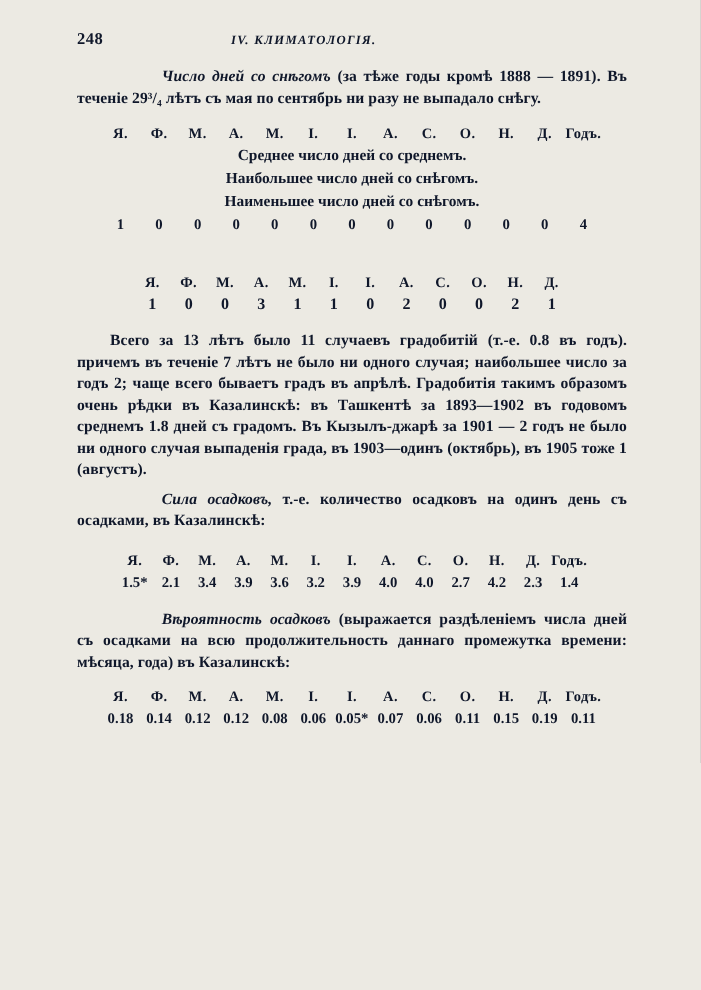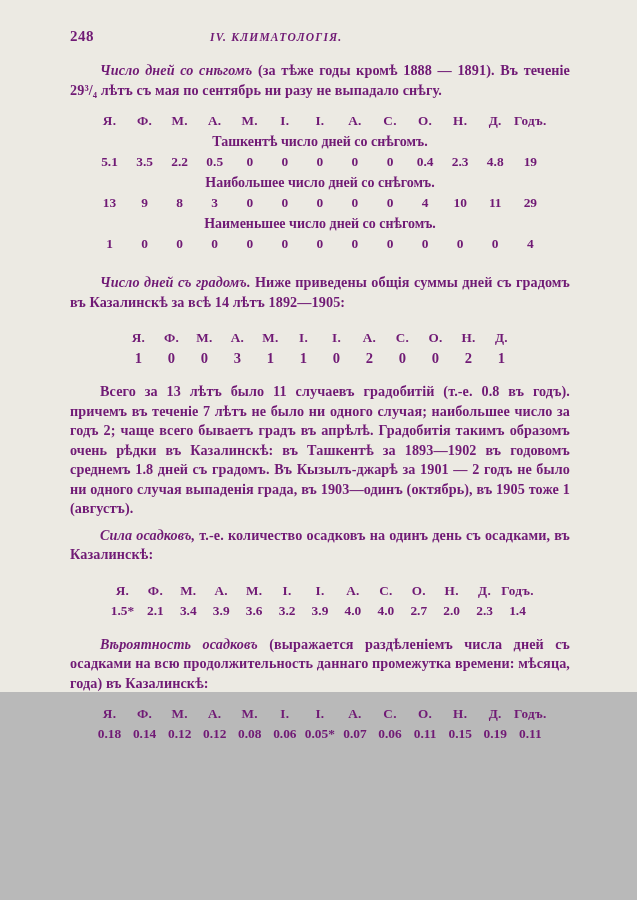--- a/index.html
+++ b/index.html
@@ -8,24 +8,24 @@
     background: #b9b9b9;
   }
   body {
     width: 637px;
     height: 900px;
     overflow: hidden;
   }
   .page {
     position: relative;
     width: 637px;
-    height: 692px;
+    height: 900px;
     background: #eceae3;
     font-family: "Liberation Serif", serif;
-    color: #701a75;
+    color: #0f172a;
   }
   .sheet {
     position: absolute;
     left: 70px;
     top: 28px;
     width: 500px;
     height: 840px;
   }
   .hdr {
     display: flex;
@@ -56,20 +56,21 @@
     text-justify: inter-word;
     font-weight: bold;
     letter-spacing: 0.1px;
   }
   p.ind { text-indent: 30px; }
   .gap { height: 9px; }
   .gap-sm { height: 5px; }
   .gap-lg { height: 14px; }
   .it {
     font-style: italic;
+    margin-left: 47px;
   }
   
   .tbl {
     width: 100%;
     border-collapse: collapse;
     font-size: 13.4px;
     font-weight: bold;
     table-layout: fixed;
   }
   .tbl td {
@@ -120,93 +121,54 @@
           <td>А.</td>
           <td>С.</td>
           <td>О.</td>
           <td>Н.</td>
           <td>Д.</td>
           <td>Годъ.</td>
         </tr>
       </tbody>
         </table>
 
-      <div class="capt">Ташкентѣ число дней со снѣгомъ.</div>
+      <div class="capt">Среднее число дней со среднемъ.</div>
+
+
+      <div class="capt">Наибольшее число дней со снѣгомъ.</div>
+
+
+      <div class="capt">Наименьшее число дней со снѣгомъ.</div>
 
       <table class="tbl">
         <tbody>
             <tr>
-          <td>5.1</td>
-          <td>3.5</td>
-          <td>2.2</td>
-          <td>0.5</td>
-          <td>0</td>
-          <td>0</td>
-          <td>0</td>
-          <td>0</td>
-          <td>0</td>
-          <td>0.4</td>
-          <td>2.3</td>
-          <td>4.8</td>
-          <td>19</td>
-        </tr>
-      </tbody>
-        </table>
-
-      <div class="capt">Наибольшее число дней со снѣгомъ.</div>
-
-      <table class="tbl">
-        <tbody>
-            <tr>
-          <td>13</td>
-          <td>9</td>
-          <td>8</td>
-          <td>3</td>
+          <td>1</td>
+          <td>0</td>
+          <td>0</td>
+          <td>0</td>
+          <td>0</td>
+          <td>0</td>
+          <td>0</td>
           <td>0</td>
           <td>0</td>
           <td>0</td>
           <td>0</td>
           <td>0</td>
           <td>4</td>
-          <td>10</td>
-          <td>11</td>
-          <td>29</td>
-        </tr>
-      </tbody>
-        </table>
-
-      <div class="capt">Наименьшее число дней со снѣгомъ.</div>
-
-      <table class="tbl">
-        <tbody>
-            <tr>
-          <td>1</td>
-          <td>0</td>
-          <td>0</td>
-          <td>0</td>
-          <td>0</td>
-          <td>0</td>
-          <td>0</td>
-          <td>0</td>
-          <td>0</td>
-          <td>0</td>
-          <td>0</td>
-          <td>0</td>
-          <td>4</td>
         </tr>
       </tbody>
         </table>
     </div>
 
     <div class="gap-lg"></div>
 
 
     <div class="gap-sm"></div>
 
-    <p class="ind"><span class="it">Число дней съ градомъ.</span><span> Ниже приведены общія суммы дней съ градомъ въ Казалинскѣ за всѣ 14 лѣтъ 1892—1905:</span></p>
 
     <div class="gap-lg"></div>
 
     <div class="wrap-wide">
       <table class="tbl hdrrow">
         <tbody>
             <tr>
           <td>Я.</td>
           <td>Ф.</td>
           <td>М.</td>
@@ -278,21 +240,21 @@
           <td>1.5*</td>
           <td>2.1</td>
           <td>3.4</td>
           <td>3.9</td>
           <td>3.6</td>
           <td>3.2</td>
           <td>3.9</td>
           <td>4.0</td>
           <td>4.0</td>
           <td>2.7</td>
-          <td>2.0</td>
+          <td>4.2</td>
           <td>2.3</td>
           <td>1.4</td>
         </tr>
       </tbody>
         </table>
     </div>
 
     <div class="gap-lg"></div>
 
     <p class="ind"><span class="it">Вѣроятность осадковъ</span><span> (выражается раздѣленіемъ числа дней съ осадками на всю продолжительность даннаго промежутка времени: мѣсяца, года) въ Казалинскѣ:</span></p>

